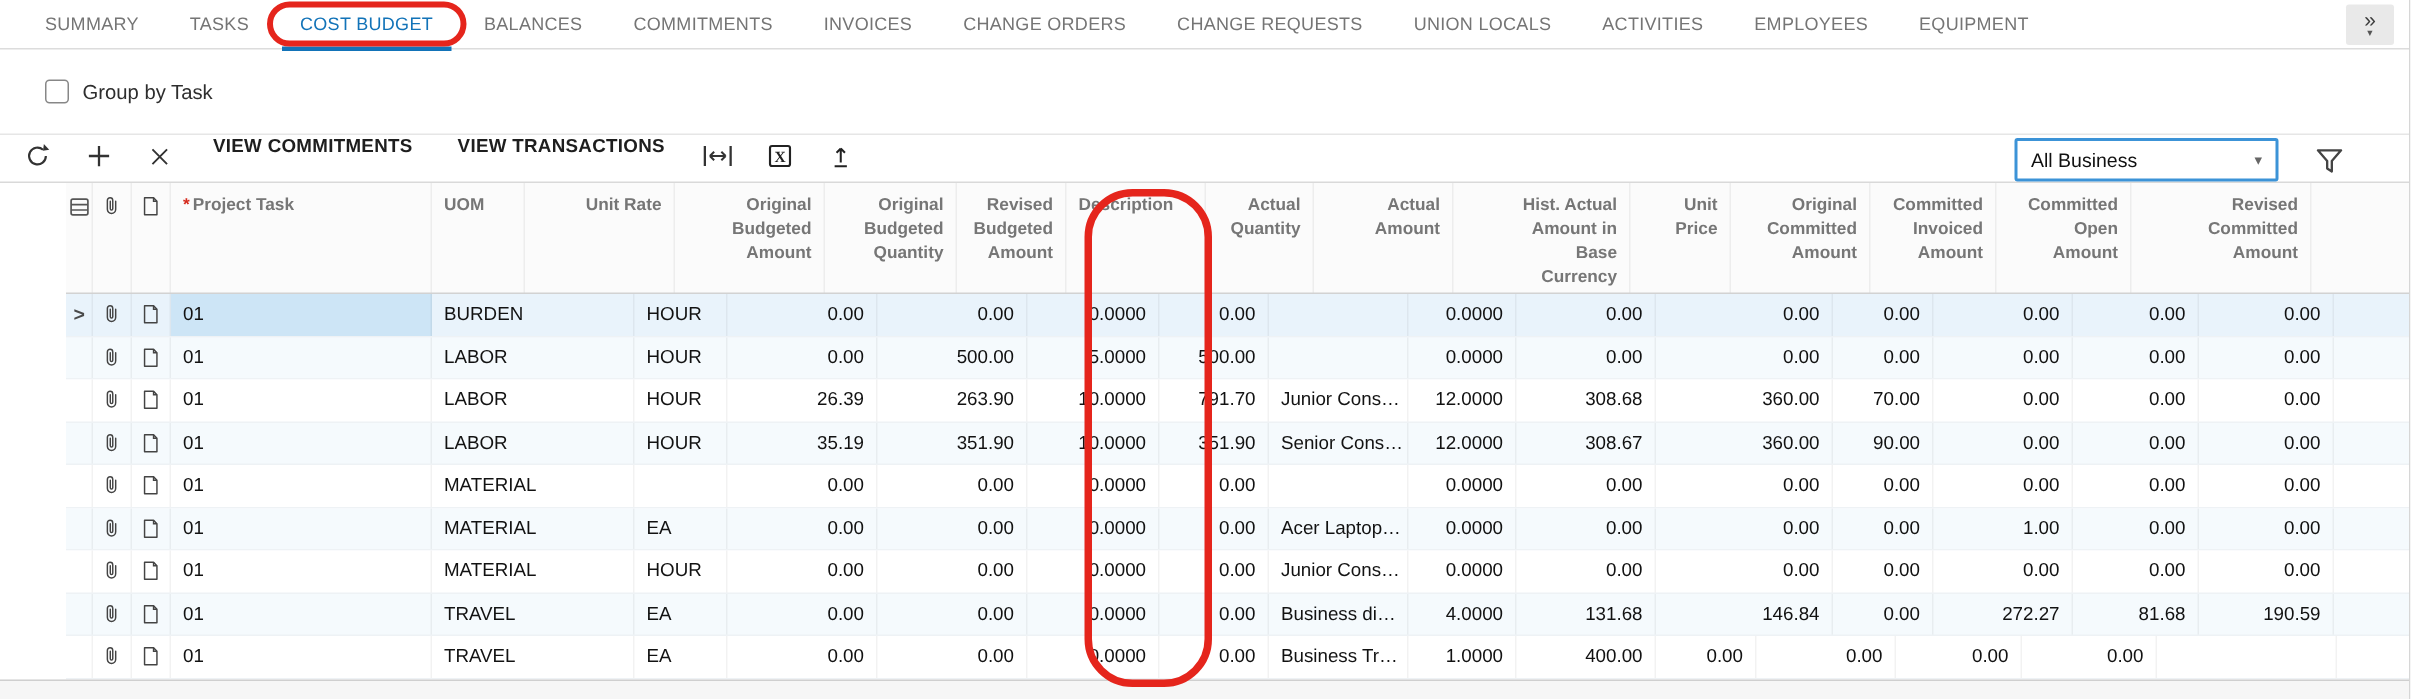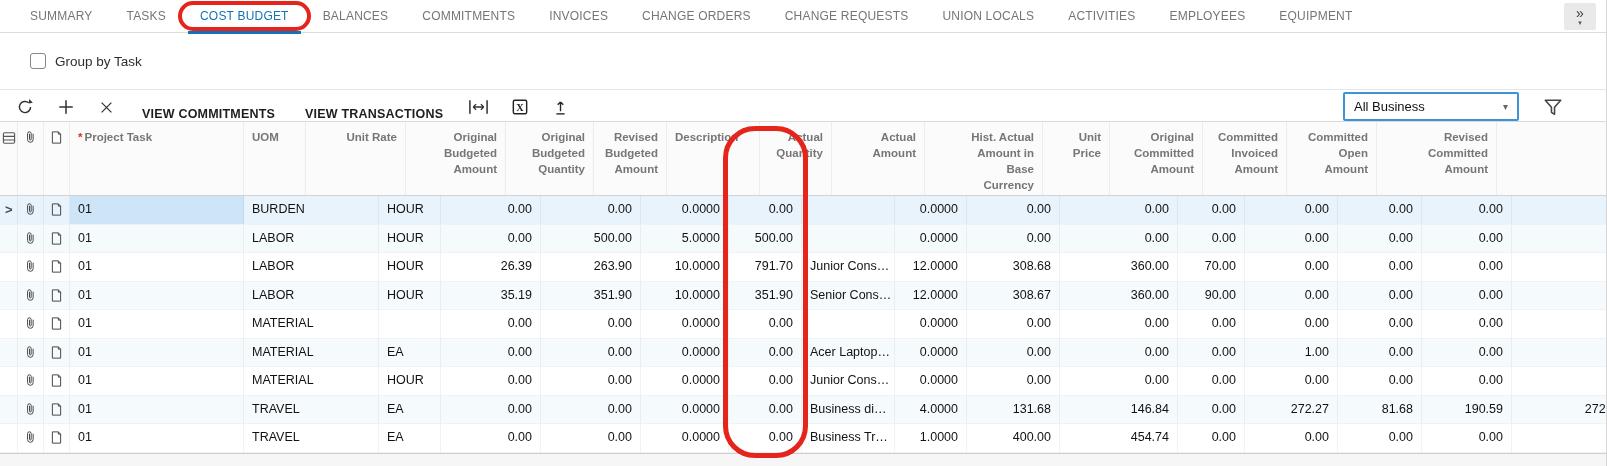--- a/index.html
+++ b/index.html
@@ -26,35 +26,35 @@
     align-items:center; justify-content:center; color:#3c3c3c; cursor:pointer; }
   .more-tabs .chev { font-size:14px; line-height:12px; }
   .more-tabs .caret { font-size:7px; line-height:7px; color:#555; }
   
   .filter-row { height:57px; display:flex; align-items:center; padding-left:30px;
     border-bottom:1px solid #e6e6e6; background:#fff; }
   .cb { width:16px; height:16px; border:1px solid #878787; border-radius:3px;
     background:#fff; margin-right:9px; cursor:pointer; flex:0 0 auto; }
   .cb-label { font-size:13.5px; color:#2e2e2e; }
   
-  .toolbar { position:relative; height:32px; display:flex; align-items:flex-end;
+  .toolbar { position:relative; height:32px; display:flex; align-items:flex-start;
     padding-left:4px; border-bottom:1px solid #d9d9d9; background:#fff; }
   .tb-icon { width:41px; height:28px; display:flex; align-items:center;
     justify-content:center; cursor:pointer; }
   .tb-btn { font-size:12.5px; font-weight:bold; color:#1e1e1e; letter-spacing:.2px;
     padding:0 15px; cursor:pointer; white-space:nowrap; }
   .records { position:absolute; right:87px; top:2px; width:176px; height:29px;
     border:2px solid #3c93d7; border-radius:2px; background:#fff; display:flex;
     align-items:center; justify-content:space-between; padding:0 9px;
     font-size:13px; color:#111; cursor:pointer; }
   .records .caret { font-size:10px; color:#666; }
   .funnel-btn { position:absolute; right:38px; top:4px; width:30px; height:26px;
     display:flex; align-items:center; justify-content:center; cursor:pointer; }
   
-  .grid { position:relative; }
+  .grid { position:relative;padding-left:44px; }
   .grid-header { display:flex; height:74px; background:#fbfbfb;
     border-bottom:1px solid #d2d2d2; }
   .gh-cell { flex:0 0 auto; padding:7px 8px 0 8px; font-size:11.5px; font-weight:bold;
     color:#767676; line-height:1.4; white-space:pre-line; overflow:hidden;
     border-right:1px solid rgba(0,0,0,.055); cursor:pointer; }
   .gh-icon { flex:0 0 auto; display:flex; justify-content:center; padding-top:8px;
     border-right:1px solid rgba(0,0,0,.055); }
   .req { color:#d52b1e; margin-right:2px; font-weight:bold; }
   .left { text-align:left; } .right { text-align:right; }
   .grid-body { }
@@ -466,21 +466,20 @@
           <div class="gc left" style="width: 174px;">01</div>
           <div class="gc left" style="width: 135px;">TRAVEL</div>
           <div class="gc left" style="width: 62px;">EA</div>
           <div class="gc right" style="width: 100px;">0.00</div>
           <div class="gc right" style="width: 100px;">0.00</div>
           <div class="gc right" style="width: 88px;">0.0000</div>
           <div class="gc right" style="width: 73px;">0.00</div>
           <div class="gc left" style="width: 93px;">Business Tr…</div>
           <div class="gc right" style="width: 72px;">1.0000</div>
           <div class="gc right" style="width: 93px;">400.00</div>
-          <div class="gc right" style="width: 118px;">454.74</div>
           <div class="gc right" style="width: 67px;">0.00</div>
           <div class="gc right" style="width: 93px;">0.00</div>
           <div class="gc right" style="width: 84px;">0.00</div>
           <div class="gc right" style="width: 90px;">0.00</div>
           <div class="gc right" style="width: 120px;"></div>
         </div>
       </div>
   </div>
 
   <div class="footer-strip"></div>

